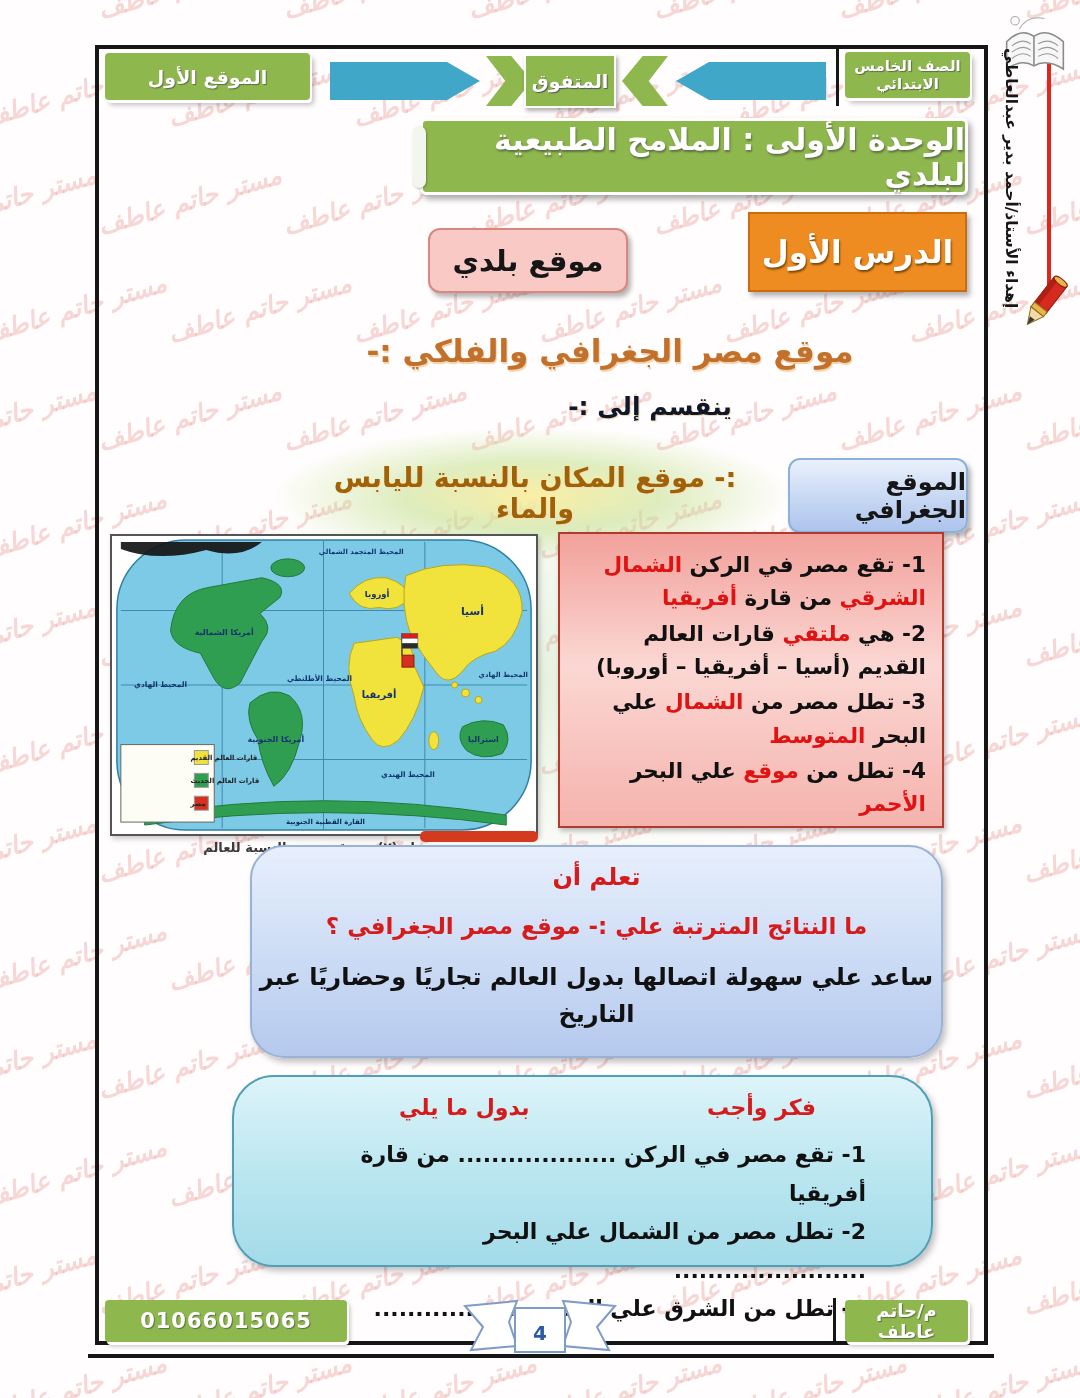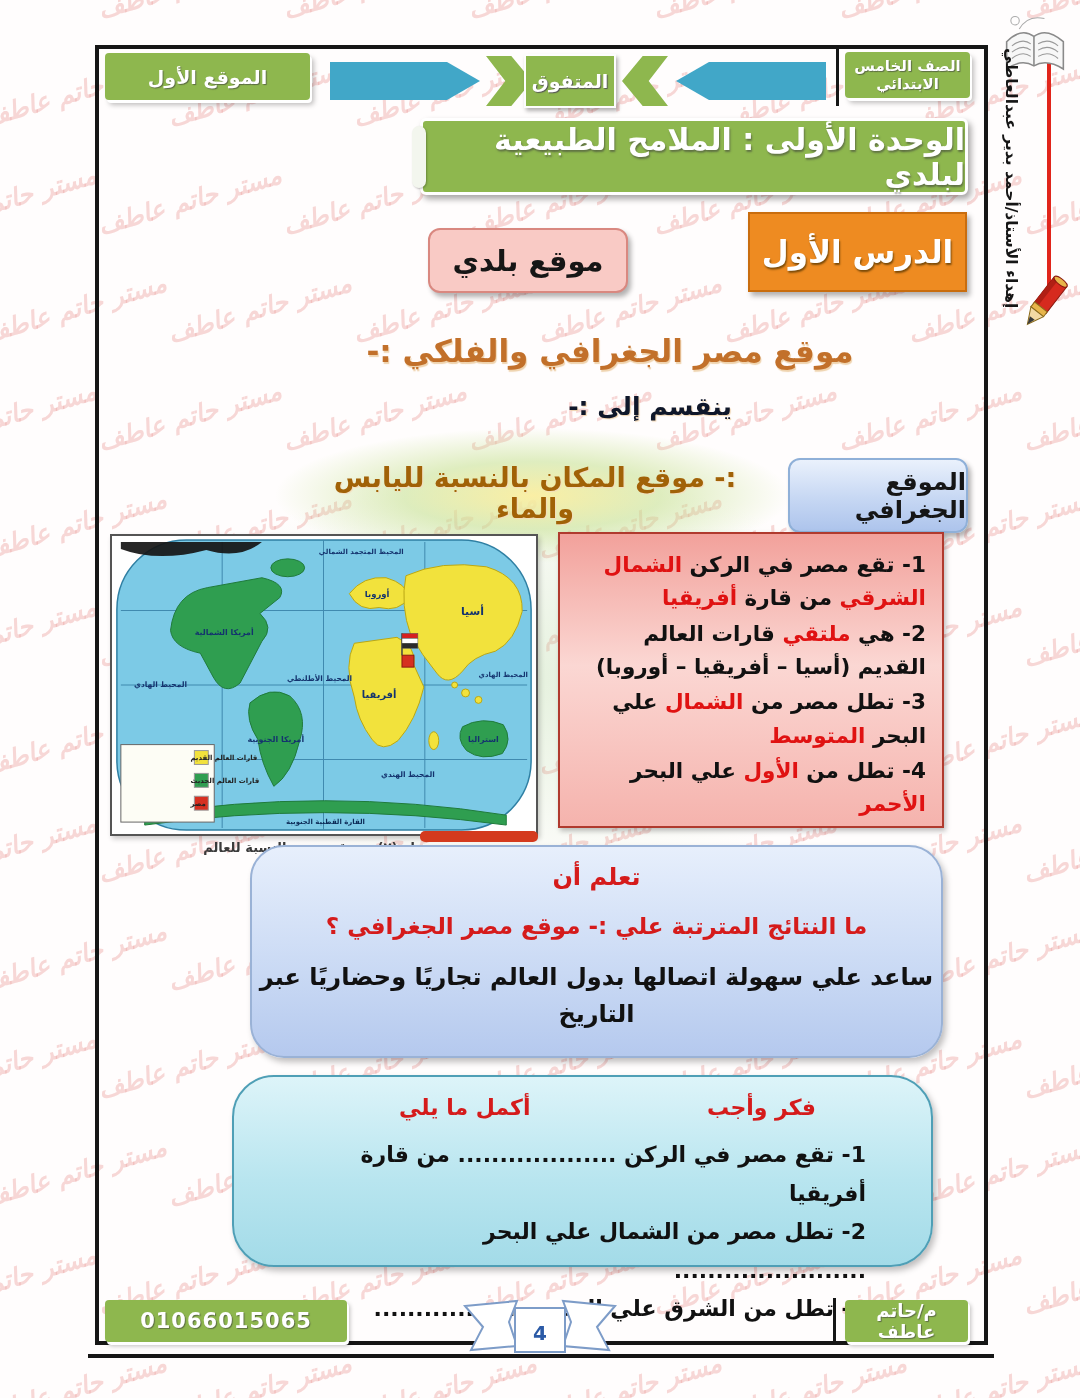--- a/index.html
+++ b/index.html
@@ -282,21 +282,21 @@
     <span>الموقع الجغرافي</span>
   </div>
   <div class="geo-def">
     <span>:- موقع المكان بالنسبة لليابس والماء</span>
   </div>
 
   <div class="facts-box" id="facts-box">
       <div class="pt"><span>1- تقع مصر في الركن </span><span class="hl">الشمال الشرقي</span><span> من  قارة </span><span class="hl">أفريقيا</span></div>
       <div class="pt"><span>2-  هي </span><span class="hl">ملتقي</span><span> قارات العالم القديم (أسيا – أفريقيا – أوروبا)</span></div>
       <div class="pt"><span>3-  تطل مصر من </span><span class="hl">الشمال</span><span> علي البحر </span><span class="hl">المتوسط</span></div>
-      <div class="pt"><span>4- تطل من </span><span class="hl">الأول</span><span> علي البحر </span><span class="hl">الأحمر</span></div>
+      <div class="pt"><span>4- تطل من </span><span class="hl">موقع</span><span> علي البحر </span><span class="hl">الأحمر</span></div>
     </div>
 
   <div class="map-wrap">
     <svg viewBox="0 0 425 300" width="424" height="298">
 
       <rect x="4" y="4" width="417" height="292" rx="70" fill="#7ccae6" stroke="#2e7fa3" stroke-width="1.5"></rect>
 
       <g stroke="#3f89ae" stroke-width="1">
         <line x1="8" y1="75" x2="417" y2="75"></line>
           <line x1="8" y1="150" x2="417" y2="150"></line>
@@ -371,21 +371,21 @@
     <div class="learn-title">تعلم أن</div>
     <div class="learn-question">ما النتائج المترتبة علي  :- موقع مصر الجغرافي ؟</div>
     <div class="learn-answer">
       <div>ساعد علي سهولة  اتصالها بدول العالم تجاريًا وحضاريًا عبر التاريخ</div>
     </div>
   </div>
 
   <div class="think-box">
     <div class="think-head">
       <span>فكر وأجب</span>
-      <span>أكمل ما يلي</span>
+      <span>بدول ما يلي</span>
     </div>
     <div class="think-items">
       <div>1- تقع مصر في الركن ................... من  قارة أفريقيا</div>
       <div>2- تطل مصر من الشمال علي البحر .......................</div>
       <div>3- تطل من الشرق علي البحر ....................</div>
     </div>
   </div>
 
   <div class="green-box footer-green phone" style="left:105px; top:1300px; width:242px; height:42px; font-size:21px;">
     <span>01066015065</span>

